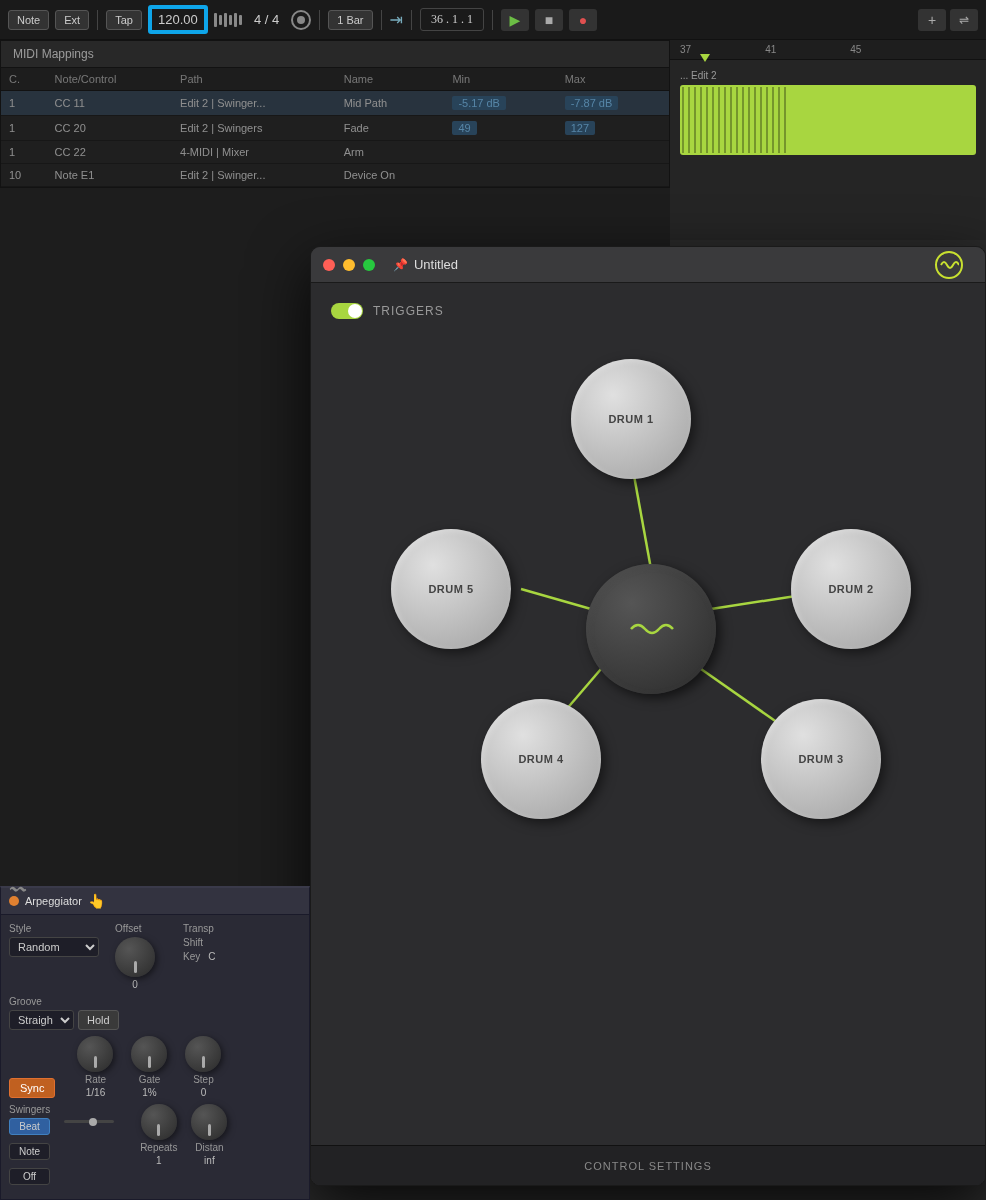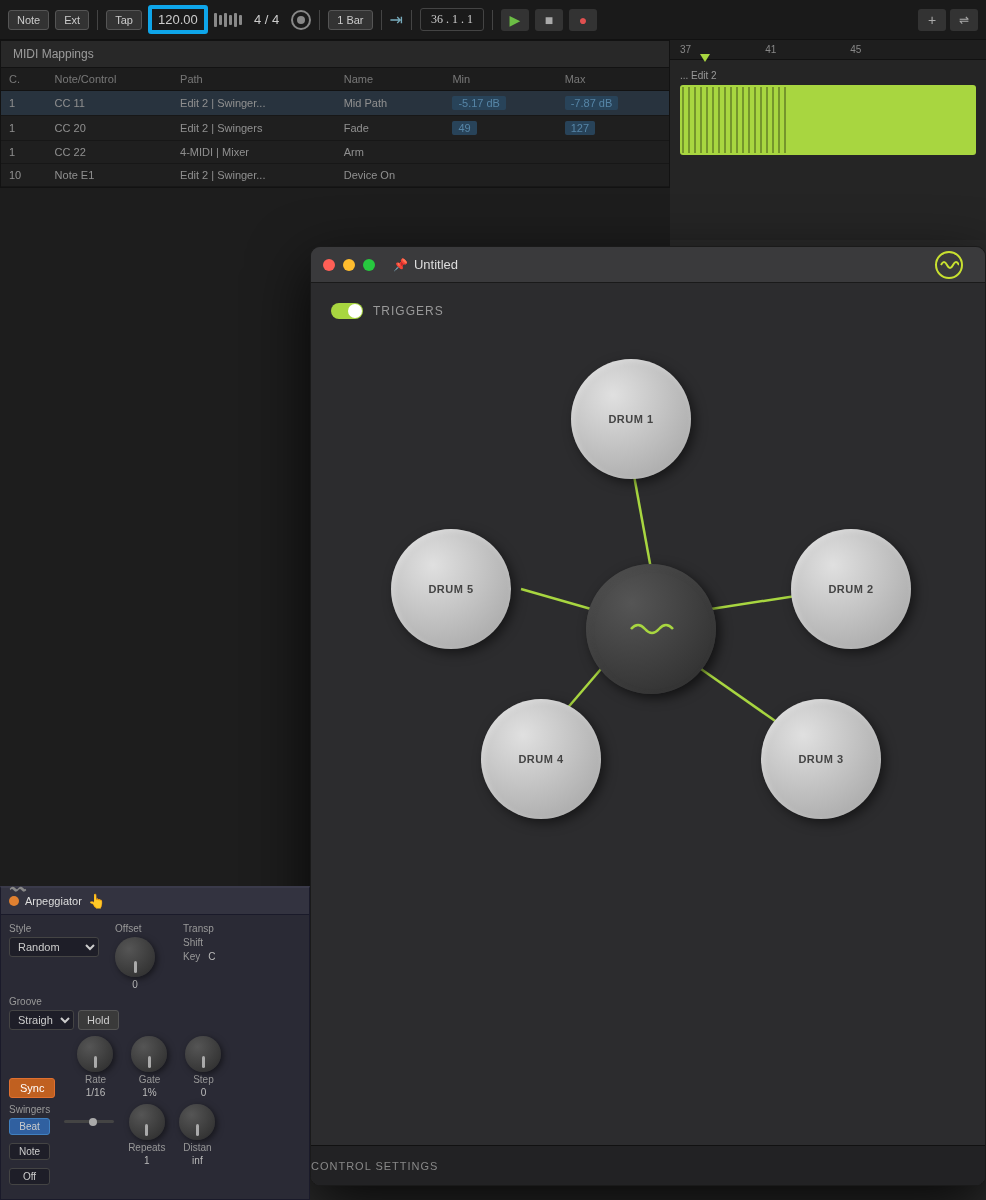--- a/index.html
+++ b/index.html
@@ -299,21 +299,21 @@
 
     
     .control-settings-bar {
       position: absolute;
       bottom: 0;
       left: 0; right: 0;
       height: 40px;
       background: #222224;
       display: flex;
       align-items: center;
-      justify-content: flex-start;
+      justify-content: center;
       font-size: 11px;
       color: #888;
       letter-spacing: 1px;
       border-top: 1px solid #111;
       cursor: pointer;
     }
 
     
     .arp-panel {
       position: absolute;
@@ -727,21 +727,21 @@
           <button class="ret-btn active">Beat</button>
           <button class="ret-btn">Note</button>
           <button class="ret-btn">Off</button>
         </div>
       </div>
       <div style="display:flex;align-items:center;gap:4px;margin-left:6px;margin-top:16px">
         <div class="h-slider">
           <div class="h-slider-thumb"></div>
         </div>
       </div>
-      <div class="knob-container" style="margin-left:6px">
+      <div class="knob-container" style="margin-left:18px">
         <div class="knob"></div>
         <span class="knob-label">Repeats</span>
         <span class="knob-value">1</span>
       </div>
       <div class="knob-container" style="margin-left:6px">
         <div class="knob"></div>
         <span class="knob-label">Distan</span>
         <span class="knob-value">inf</span>
       </div>
     </div>

